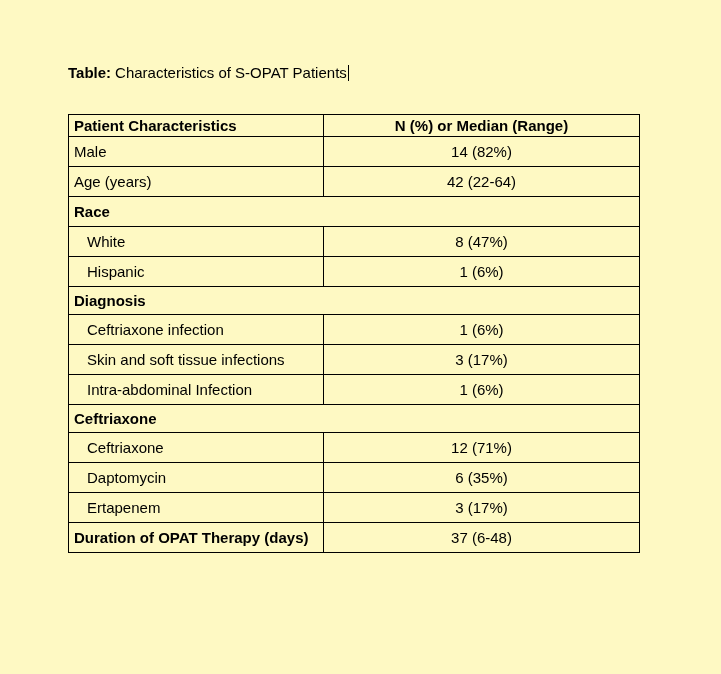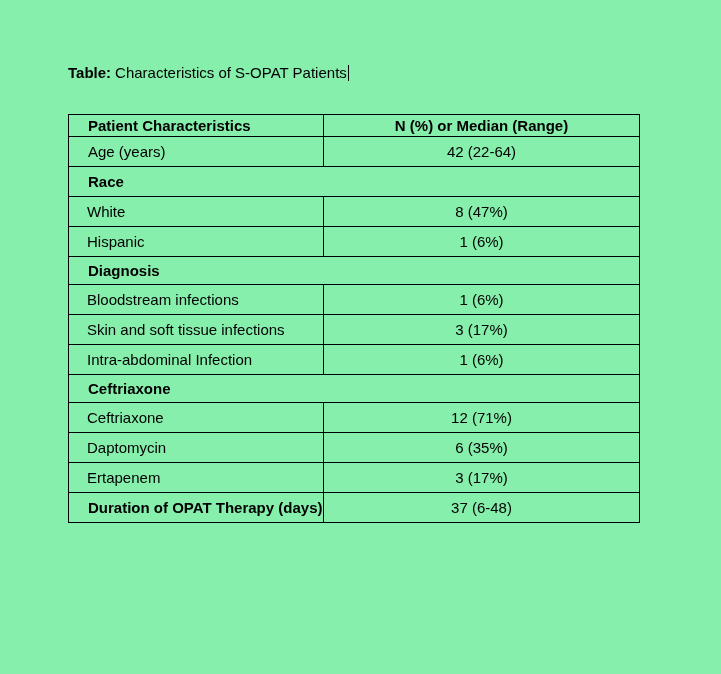--- a/index.html
+++ b/index.html
@@ -11,21 +11,21 @@
     position: relative;
     width: 721px;
     height: 674px;
     overflow: hidden;
     font-family: "Liberation Sans", sans-serif;
     color: #000000;
   }
   .page {
     position: absolute;
     inset: 0;
-    background: #86efac;
+    background: #fef9c3;
   }
   .caption {
     position: absolute;
     left: 68px;
     top: 64px;
     margin: 0;
     font-size: 15px;
     line-height: 18px;
     white-space: nowrap;
   }
@@ -48,21 +48,21 @@
     left: 68px;
     top: 114px;
     width: 571px;
     border-collapse: collapse;
     table-layout: fixed;
     font-size: 15px;
   }
   .char-table th,
   .char-table td {
     border: 1.5px solid #000000;
-    padding: 0 19px;
+    padding: 0 5px;
     vertical-align: middle;
     overflow: hidden;
     white-space: nowrap;
   }
   .char-table col.c1 { width: 255px; }
   .char-table col.c2 { width: 316px; }
   tr.header-row { height: 22px; }
   tr.header-row th { font-weight: bold; }
   tr.header-row th.col1 { text-align: left; }
   tr.header-row th.col2 { text-align: center; }
@@ -90,39 +90,43 @@
       <col class="c2">
     </colgroup>
     <thead>
       <tr class="header-row">
         <th class="col1">Patient Characteristics</th>
         <th class="col2">N (%) or Median (Range)</th>
       </tr>
     </thead>
     <tbody>
         <tr class="data-row">
+    <td class="label">Male</td>
+    <td class="value">14 (82%)</td>
+  </tr>
+        <tr class="data-row">
     <td class="label">Age (years)</td>
     <td class="value">42 (22-64)</td>
   </tr>
         <tr class="section-row">
     <td colspan="2" class="label">Race</td>
   </tr>
         <tr class="data-row">
     <td class="label indent">White</td>
     <td class="value">8 (47%)</td>
   </tr>
         <tr class="data-row">
     <td class="label indent">Hispanic</td>
     <td class="value">1 (6%)</td>
   </tr>
         <tr class="section-row compact">
     <td colspan="2" class="label">Diagnosis</td>
   </tr>
         <tr class="data-row">
-    <td class="label indent">Bloodstream infections</td>
+    <td class="label indent">Ceftriaxone infection</td>
     <td class="value">1 (6%)</td>
   </tr>
         <tr class="data-row">
     <td class="label indent">Skin and soft tissue infections</td>
     <td class="value">3 (17%)</td>
   </tr>
         <tr class="data-row">
     <td class="label indent">Intra-abdominal Infection</td>
     <td class="value">1 (6%)</td>
   </tr>

